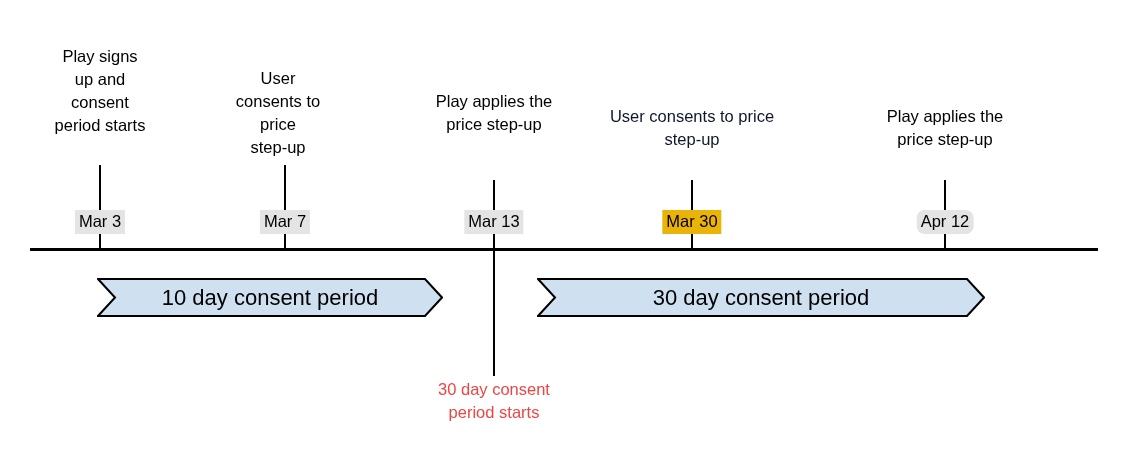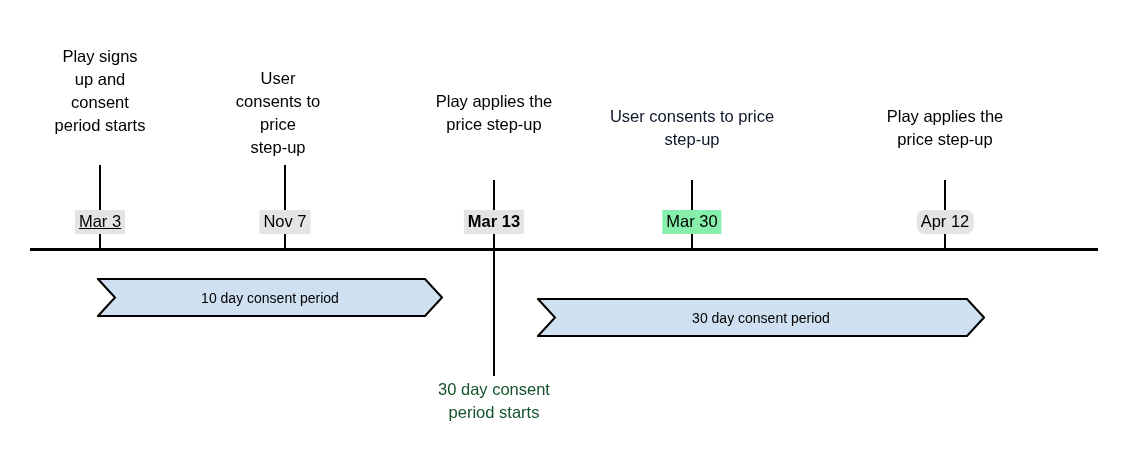--- a/index.html
+++ b/index.html
@@ -76,73 +76,73 @@
   }
   .period-bar svg {
     position: absolute;
     left: 0;
     top: 0;
     display: block;
   }
   .period-bar .period-label {
     position: relative;
     z-index: 2;
-    font-size: 14px;
+    font-size: 22px;
     line-height: 20px;
     color: #000000;
     white-space: nowrap;
   }
 </style>
 </head>
 <body>
 
 <div id="canvas">
 
   <div class="axis-line" style="left: 30px; top: 248px; width: 1068px; background: rgb(0, 0, 0);"></div>
 
   <div id="events-layer">
       <div class="callout" style="left: 100px; top: 45px; width: 170px; color: rgb(0, 0, 0);">Play signs
 up and
 consent
 period starts</div>
       <div class="tick" style="left: 99px; top: 165px; height: 83px; background: rgb(0, 0, 0);"></div>
-      <div class="date-chip" style="left: 100px; top: 210px; background: rgb(228, 228, 228); text-decoration: underline;">Mar 3</div>
+      <div class="date-chip" style="left: 100px; top: 210px; background: rgb(228, 228, 228);">Mar 3</div>
       <div class="callout" style="left: 278px; top: 45px; width: 170px; color: rgb(0, 0, 0); margin-top: 22px;">User
 consents to
 price
 step-up</div>
       <div class="tick" style="left: 284px; top: 165px; height: 83px; background: rgb(0, 0, 0);"></div>
-      <div class="date-chip" style="left: 285px; top: 210px; background: rgb(228, 228, 228);">Nov 7</div>
+      <div class="date-chip" style="left: 285px; top: 210px; background: rgb(228, 228, 228);">Mar 7</div>
       <div class="callout" style="left: 494px; top: 90px; width: 190px; color: rgb(0, 0, 0);">Play applies the
 price step-up</div>
       <div class="tick" style="left: 493px; top: 180px; height: 196px; background: rgb(0, 0, 0);"></div>
-      <div class="date-chip" style="left: 494px; top: 210px; background: rgb(228, 228, 228); font-weight: bold;">Mar 13</div>
+      <div class="date-chip" style="left: 494px; top: 210px; background: rgb(228, 228, 228);">Mar 13</div>
       <div class="callout" style="left: 692px; top: 105px; width: 230px; color: #0f172a;">User consents to price
 step-up</div>
       <div class="tick" style="left: 691px; top: 180px; height: 68px; background: rgb(0, 0, 0);"></div>
-      <div class="date-chip" style="left: 692px; top: 210px; background: #86efac; text-align: right;">Mar 30</div>
+      <div class="date-chip" style="left: 692px; top: 210px; background: #eab308; text-align: right;">Mar 30</div>
       <div class="callout" style="left: 945px; top: 105px; width: 200px; color: rgb(0, 0, 0);">Play applies the
 price step-up</div>
       <div class="tick" style="left: 944px; top: 180px; height: 68px; background: rgb(0, 0, 0);"></div>
       <div class="date-chip" style="left: 945px; top: 210px; background: rgb(228, 228, 228); border-radius: 8px;">Apr 12</div>
     </div>
 
   <div id="bars-layer">
       <div class="period-bar" style="left: 97px; top: 278px; width: 346px; height: 39px;">
         <svg width="346" height="39" viewBox="0 0 346 39">
           <polygon points="1,1 328,1 345,19.5 328,38 1,38 18,19.5" fill="#cfe0f0" stroke="#000000" stroke-width="2" stroke-linejoin="miter"></polygon>
         </svg>
         <span class="period-label">10 day consent period</span>
       </div>
-      <div class="period-bar" style="left: 537px; top: 278px; width: 448px; height: 39px; margin-top: 20px;">
+      <div class="period-bar" style="left: 537px; top: 278px; width: 448px; height: 39px;">
         <svg width="448" height="39" viewBox="0 0 448 39">
           <polygon points="1,1 430,1 447,19.5 430,38 1,38 18,19.5" fill="#cfe0f0" stroke="#000000" stroke-width="2" stroke-linejoin="miter"></polygon>
         </svg>
         <span class="period-label">30 day consent period</span>
       </div>
     </div>
 
   <div id="notes-layer">
-      <div class="below-note" style="left: 494px; top: 378px; width: 200px; color: #14532d;">30 day consent
+      <div class="below-note" style="left: 494px; top: 378px; width: 200px; color: #ef4444;">30 day consent
 period starts</div>
     </div>
 
 </div>
 
 </body></html>

